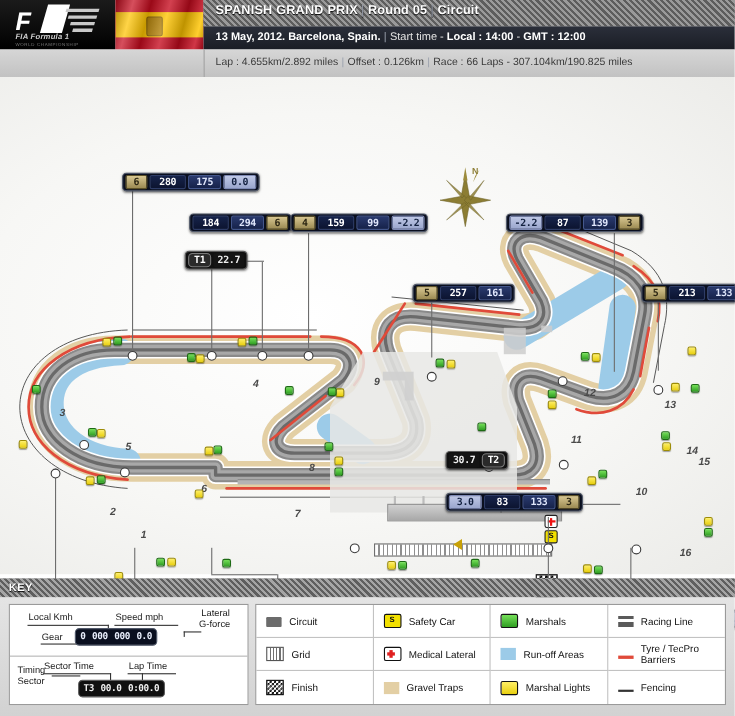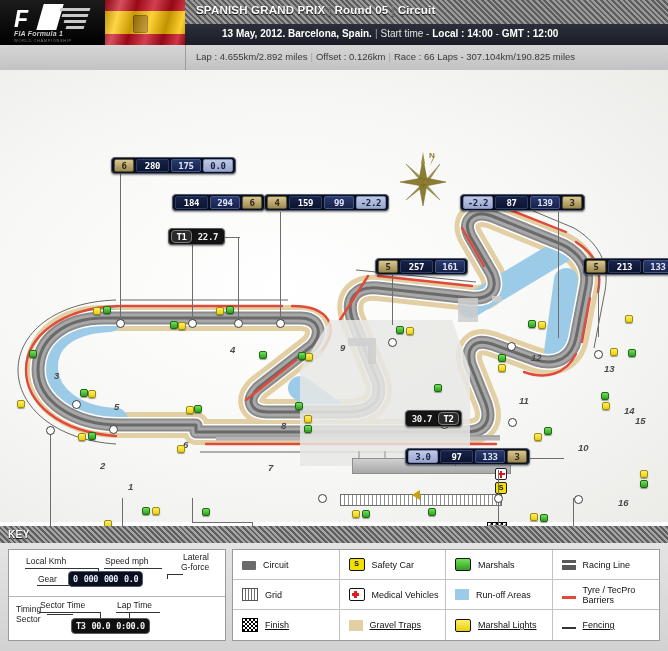--- a/index.html
+++ b/index.html
@@ -35,21 +35,21 @@
      background-color:#6a6a6a;
      background-image:repeating-linear-gradient(45deg,#9a9a9a 0 2px,#5d5d5d 2px 4px);}
   .hdr-dark{position:absolute;left:185px;top:24px;width:483px;height:21px;
      background:linear-gradient(180deg,#2b2f3a,#1a1d25);}
   .hdr-grey{position:absolute;left:185px;top:45px;width:483px;height:25px;
      background:linear-gradient(180deg,#d6d6d6,#c2c2c2);}
   .hdr-greyleft{position:absolute;left:0;top:45px;width:185px;height:25px;
      background:linear-gradient(180deg,#d6d6d6,#c2c2c2);}
   .hdr-t1{position:absolute;left:196px;top:4px;font-size:11.5px;font-weight:bold;color:#fff;
      letter-spacing:.2px;text-shadow:0 1px 1px #000;}
-  .hdr-t2{position:absolute;left:196px;top:28px;font-size:10px;font-weight:bold;color:#fff;margin-left:26px;}
+  .hdr-t2{position:absolute;left:196px;top:28px;font-size:10px;font-weight:bold;color:#fff;}
   .hdr-t2 .lt{font-weight:normal;color:#e2e2e2;}
   .hdr-t3{position:absolute;left:196px;top:51px;font-size:9.5px;color:#3a3a3a;}
   .sep{color:#9aa0ad;padding:0 3px;font-weight:normal;}
   .hdr-divline{position:absolute;left:185px;top:45px;width:1px;height:25px;background:#9c9c9c;}
 
   
   .map{position:absolute;left:0;top:70px;width:668px;height:452px;
      background:radial-gradient(ellipse at 42% 48%,#ffffff 0%,#f7f7f5 55%,#ebebe8 100%);}
   .trackwrap{position:absolute;left:0;top:0;width:668px;height:452px;}
 
@@ -146,21 +146,21 @@
   .minit .cell{display:flex;align-items:center;justify-content:center;
      font-family:"DejaVu Sans Mono",monospace;font-size:8.5px;font-weight:bold;
      letter-spacing:-.4px;margin:0 1px;padding:0 2px;color:#efefef;border-radius:2px;}
 
   .kpanelR{position:absolute;left:232px;top:6px;width:428px;height:92px;background:#fff;
      border:1px solid #9a9a9a;box-sizing:border-box;display:grid;
      grid-template-columns:1fr 1fr 1fr 1fr;grid-template-rows:1fr 1fr 1fr;}
   .kcell{display:flex;align-items:center;gap:7px;padding-left:9px;
      border-right:1px solid #c2c2c2;border-bottom:1px solid #c2c2c2;font-size:9px;color:#111;}
   .kcell:nth-child(4n){border-right:none;}
-  .kcell:nth-child(n+9){border-bottom:none;text-decoration:underline;}
+  .kcell:nth-child(n+9){border-bottom:none;}
   .kico{width:14px;height:12px;flex:0 0 14px;position:relative;}
 
   .ic-circuit{background:#6b6b6b;border-radius:1px;height:9px;margin-top:2px;}
   .ic-grid{background-image:repeating-linear-gradient(90deg,#fff 0 2px,#707070 2px 3px);
      border:1px solid #555;height:11px;}
   .ic-finish{background-image:
        linear-gradient(45deg,#000 25%,transparent 25%,transparent 75%,#000 75%),
        linear-gradient(45deg,#000 25%,transparent 25%,transparent 75%,#000 75%);
      background-size:4px 4px;background-position:0 0,2px 2px;background-color:#fff;
      border:1px solid #000;height:12px;}
@@ -471,21 +471,21 @@
     </div>
 
     <div class="badge" id="badge-f" style="left:583px;top:188px">
       <div class="cell gear">5</div>
       <div class="cell kmh">213</div>
       <div class="cell mph">133</div>
     </div>
 
     <div class="badge" id="badge-g" style="left:405px;top:378px">
       <div class="cell gf">3.0</div>
-      <div class="cell kmh">97</div>
+      <div class="cell kmh">83</div>
       <div class="cell mph">133</div>
       <div class="cell gear">3</div>
     </div>
 
     <div class="badge" id="badge-h" style="left:14px;top:484px">
       <div class="cell gear">4</div>
       <div class="cell kmh">200</div>
       <div class="cell mph">125</div>
     </div>
 
@@ -595,21 +595,21 @@
         <span class="kico ic-rl"></span>
         <span class="ktxt">Racing Line</span>
         </div>
 
       <div class="kcell">
         <span class="kico ic-grid"></span>
         <span class="ktxt">Grid</span>
         </div>
       <div class="kcell">
         <span class="kico ic-med"></span>
-        <span class="ktxt">Medical Vehicles</span>
+        <span class="ktxt">Medical Lateral</span>
         </div>
       <div class="kcell">
         <span class="kico ic-run"></span>
         <span class="ktxt">Run-off Areas</span>
         </div>
       <div class="kcell">
         <span class="kico ic-tyre"></span>
         <span class="ktxt">Tyre / TecPro Barriers</span>
         </div>
 

